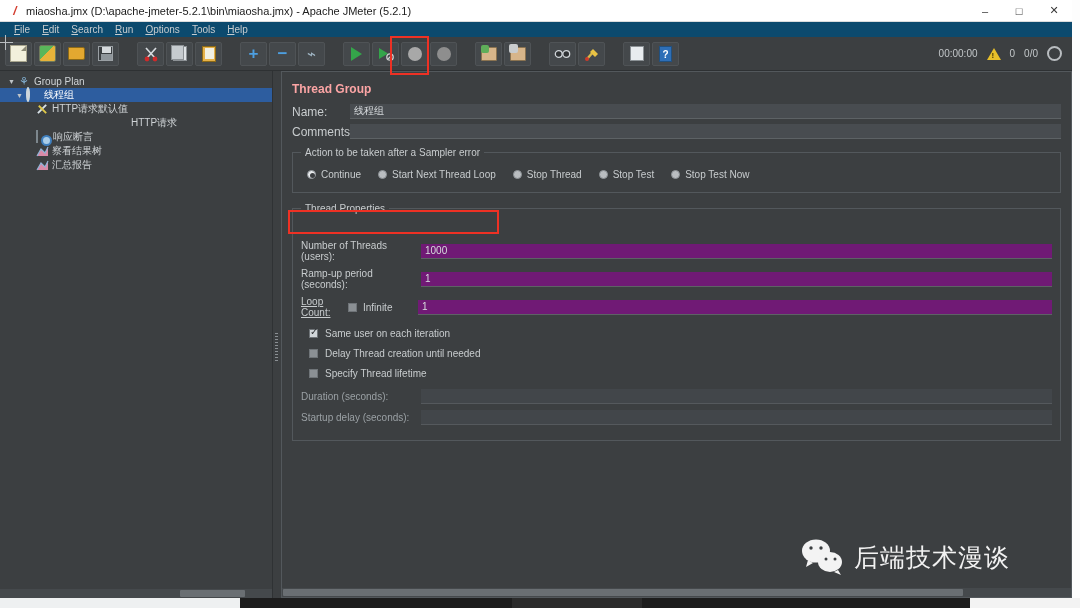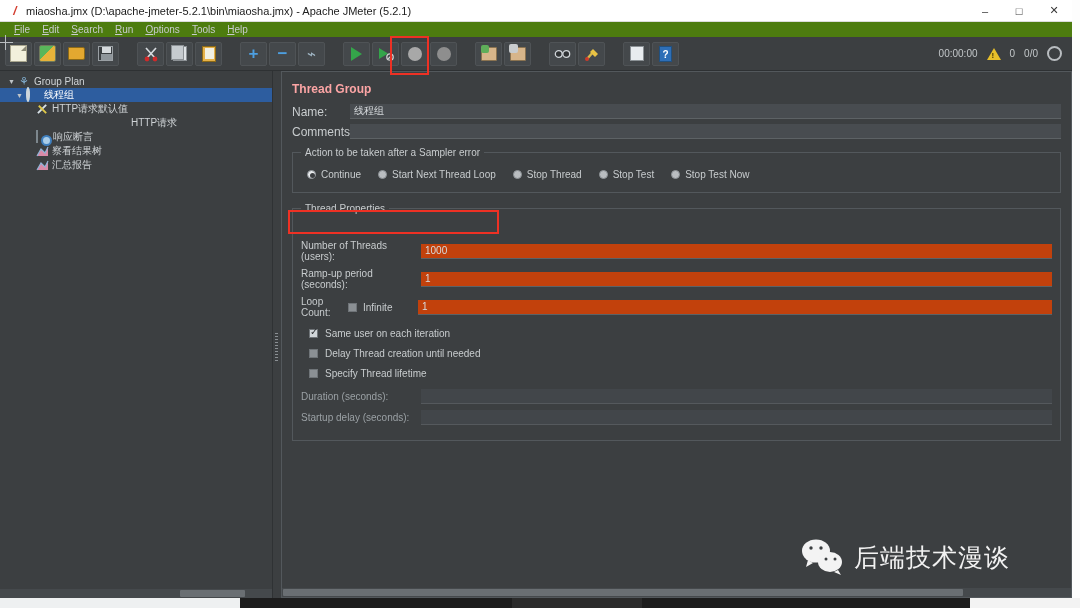--- a/index.html
+++ b/index.html
@@ -62,21 +62,21 @@
     width: 34px; height: 22px;
     display: flex; align-items: center; justify-content: center;
     font-size: 11px; color: #3a3a3a;
   }
   .wbtn.close-b { width: 36px; }
 
   
   .menubar {
     position: absolute; left: 0; top: 22px;
     width: 1072px; height: 15px;
-    background: #4d7c0f;
+    background: #0c4a6e;
     display: flex; align-items: center;
     padding-left: 8px;
   }
   .menuitem {
     font-size: 10px; color: #c8ccce;
     padding: 0 6px; line-height: 15px;
     white-space: nowrap;
   }
   .menuitem u { text-decoration: underline; }
 
@@ -258,21 +258,21 @@
   }
   .radio-label { font-size: 10px; color: #c8ccce; white-space: nowrap; }
 
   .prop-row {
     display: flex; align-items: center;
     margin-bottom: 6px;
   }
   .prop-label { font-size: 10px; color: #c8ccce; width: 120px; flex: 0 0 auto; }
   .prop-field {
     flex: 1; height: 15px;
-    background: #c2410c;
+    background: #701a75;
     border: none; border-bottom: 1px solid #5d6265;
     color: #d7dbde; font-size: 10px; padding: 0 4px;
     font-family: "Liberation Sans", sans-serif;
   }
   .prop-field.disabled { background: #42464a; border-bottom-color: #55595d; }
 
   .check {
     width: 9px; height: 9px;
     background: #8b9094; border: 1px solid #6f7478;
     position: relative; flex: 0 0 auto;
@@ -571,21 +571,21 @@
           <span class="prop-label">Number of Threads (users):</span>
           <input class="prop-field" value="1000" style="">
         </div>
 
         <div class="prop-row">
           <span class="prop-label">Ramp-up period (seconds):</span>
           <input class="prop-field" value="1" style="">
         </div>
 
         <div class="prop-row">
-          <span class="prop-label" style="width:47px;">Loop Count:</span>
+          <span class="prop-label" style="width:47px;text-decoration:underline;">Loop Count:</span>
           <span class="inline-check">
             <span class="check"></span>
             <span class="check-label">Infinite</span>
           </span>
           <input class="prop-field" value="1" style="">
         </div>
 
         <div class="check-row" style="margin-top:7px;">
           <span class="check checked"></span>
           <span class="check-label">Same user on each iteration</span>

